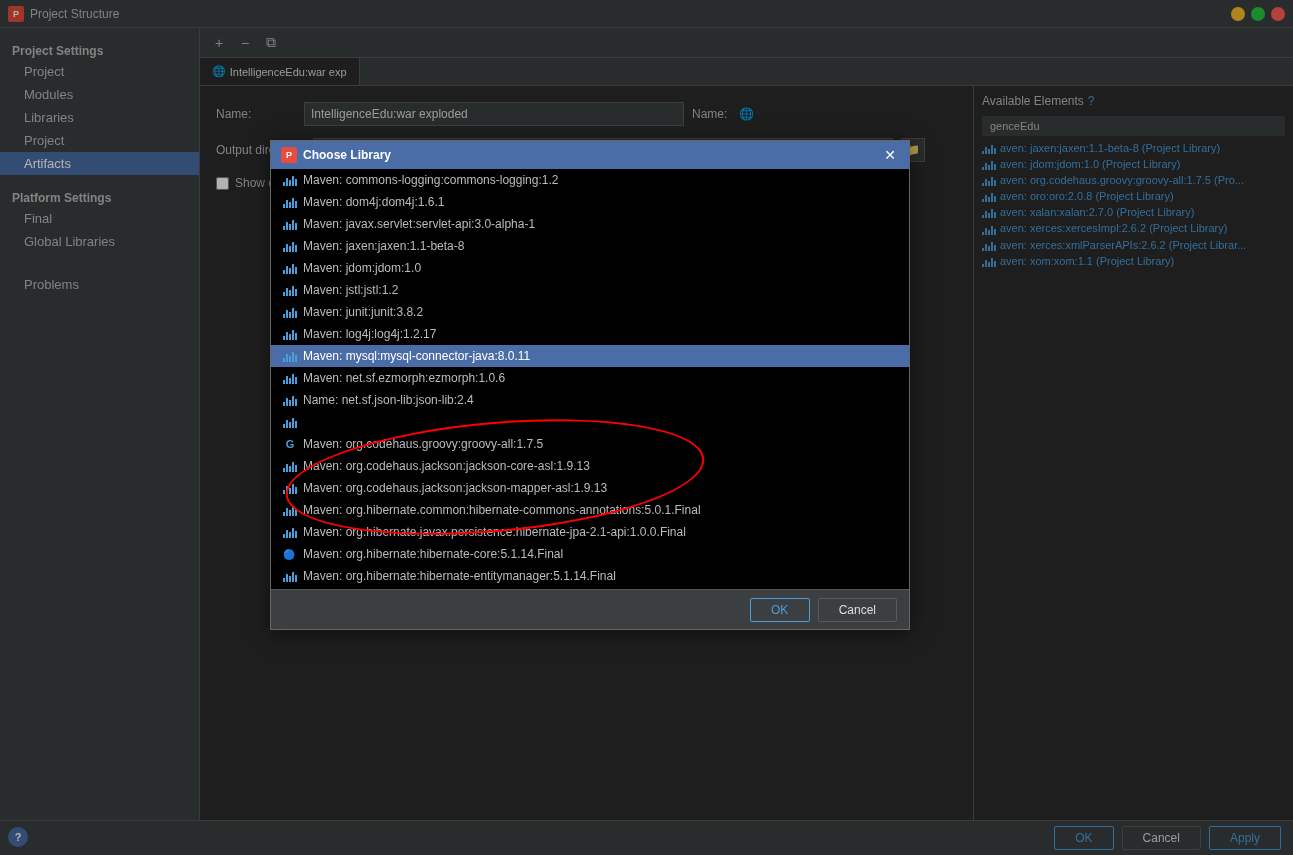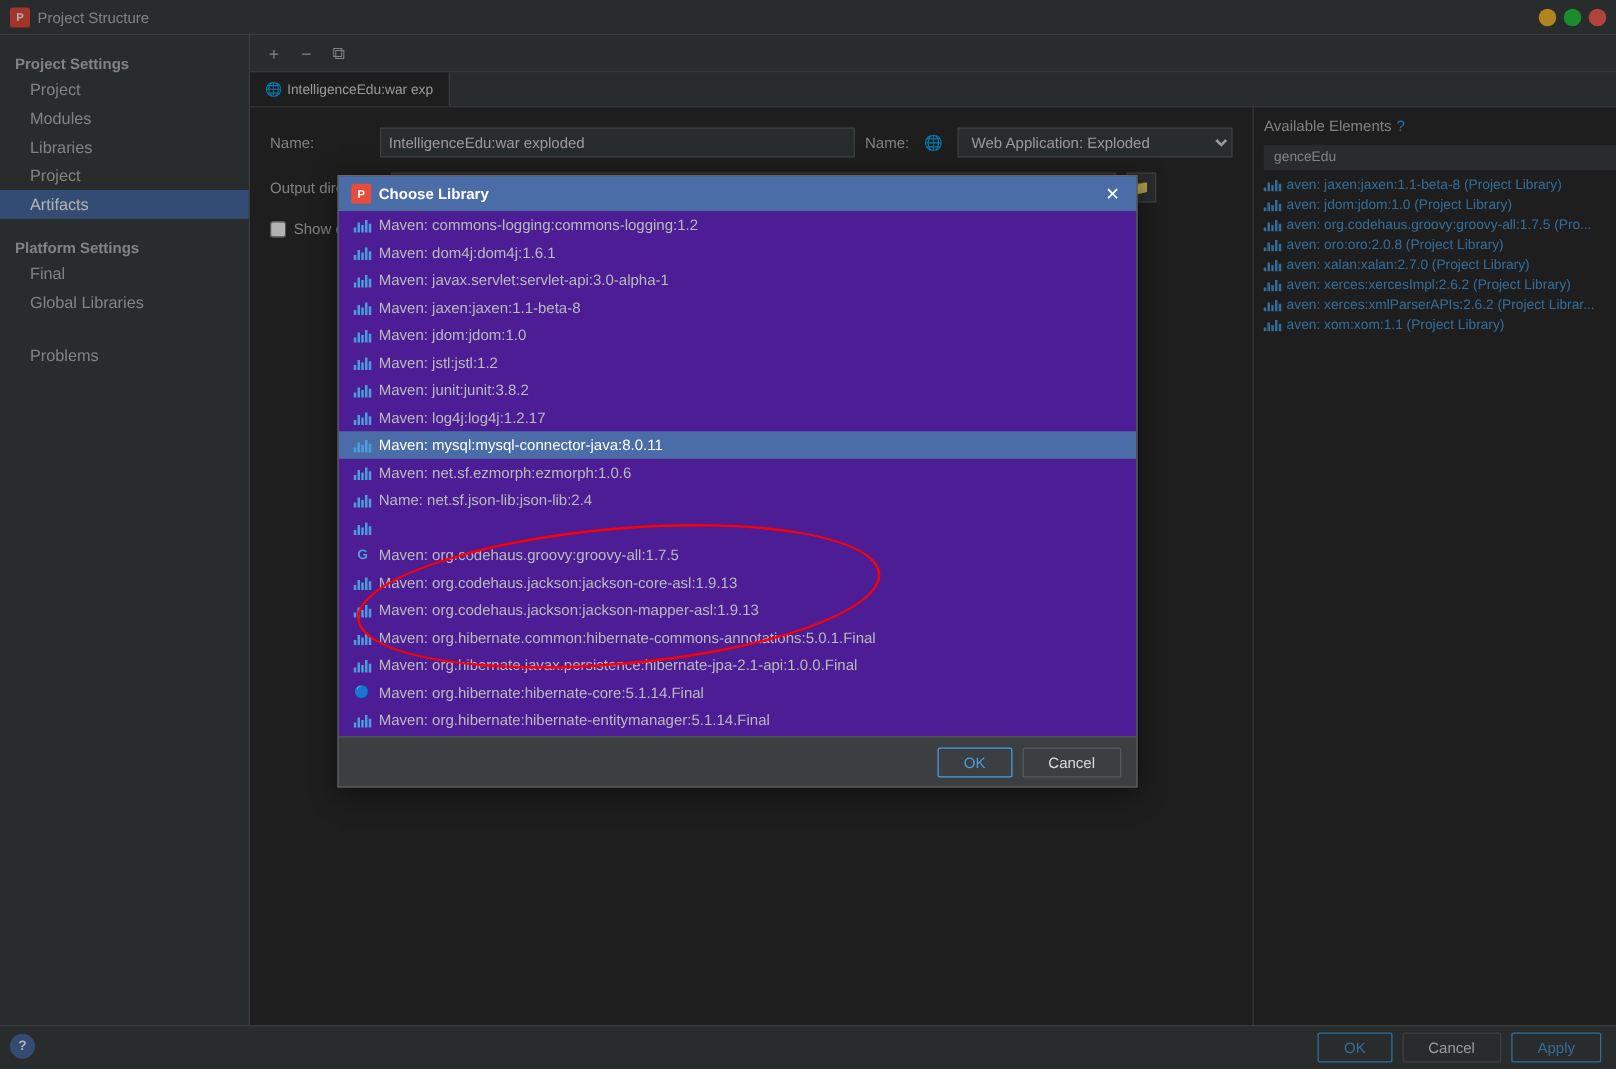--- a/index.html
+++ b/index.html
@@ -284,21 +284,21 @@
       width: 18px; height: 18px;
       background: transparent;
       border: none;
       color: white;
       cursor: pointer;
       font-size: 14px;
       display: flex; align-items: center; justify-content: center;
     }
     .dialog-content {
       padding: 0;
-      background: #4c1d95;
+      background: #000000;
       height: 420px;
       overflow-y: auto;
     }
     .library-item {
       padding: 4px 12px;
       color: #bbbbbb;
       font-size: 12px;
       cursor: pointer;
       display: flex;
       align-items: center;
@@ -428,23 +428,20 @@
     </div>
 
     <div class="middle-content">
       <div class="left-content">
 
         <div class="form-row">
           <span class="form-label">Name:</span>
           <input class="form-input" type="text" value="IntelligenceEdu:war exploded" style="">
           <span class="type-label">Name:</span>
           <span style="color:#4a9edd; margin: 0 4px; font-size:12px;">🌐</span>
-          <select class="form-select">
-            <option>Web Application: Exploded</option>
-          </select>
         </div>
 
         <div class="form-row">
           <span class="form-label">Output directory:</span>
           <input class="output-dir-input" type="text" value="D:\Workspaces\idea\大创\IntelligenceEdu\out\artifacts\IntelligenceEdu" style="">
           <button class="folder-btn">📁</button>
         </div>
 
         <div style="display:flex; align-items:center; gap:6px; margin-top: 8px;">
           <input type="checkbox" style="">

